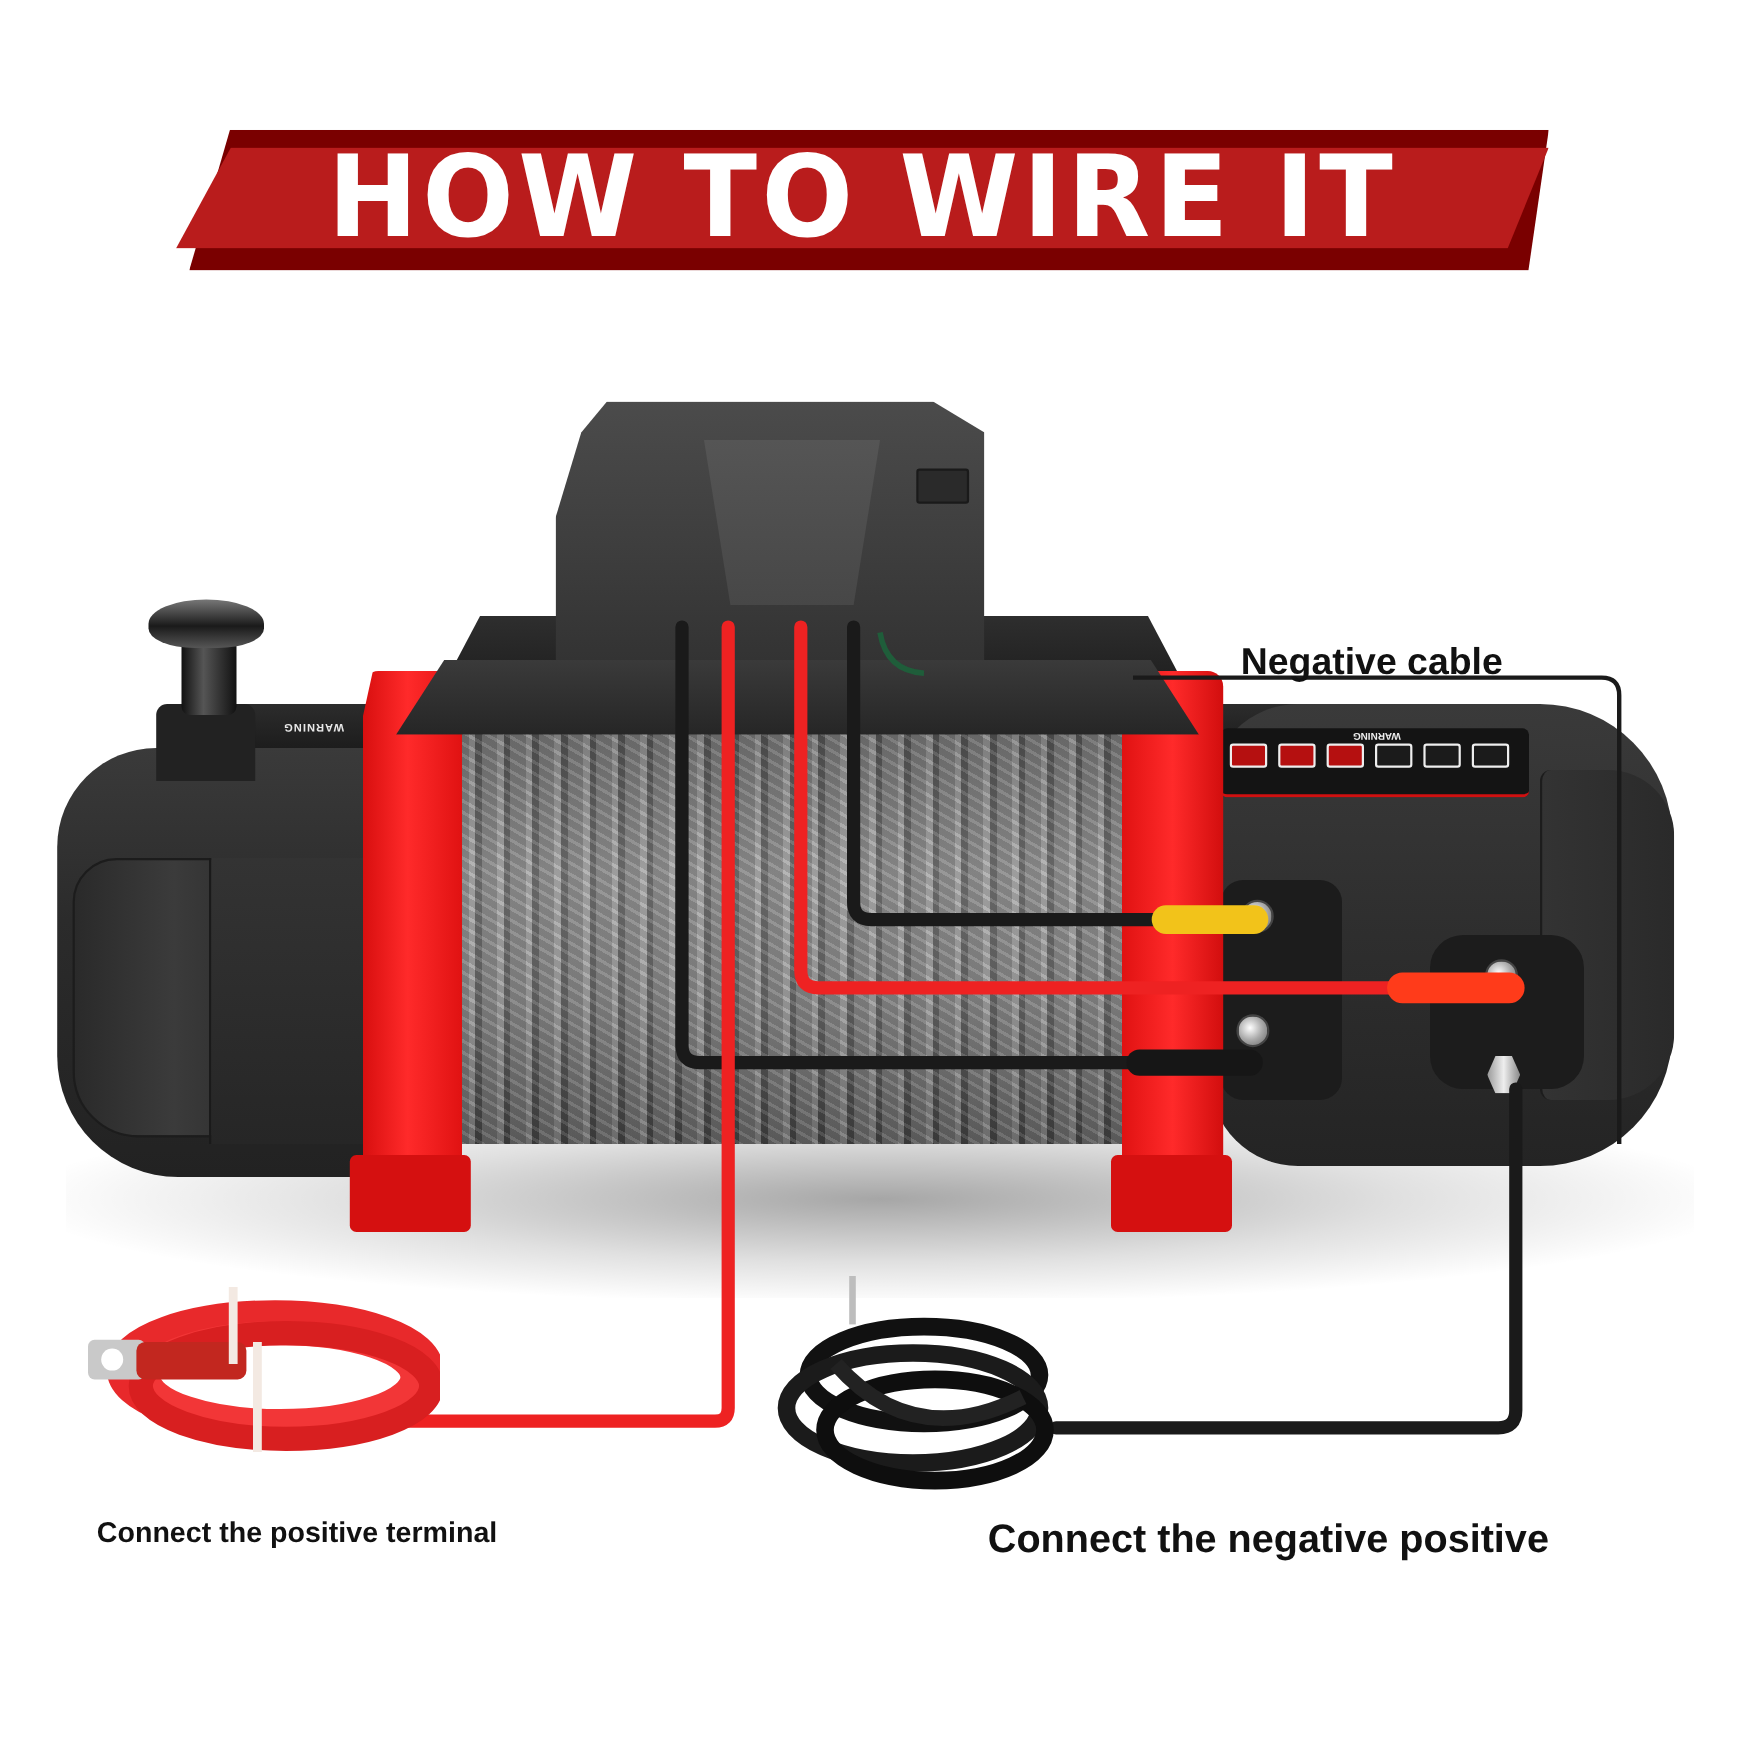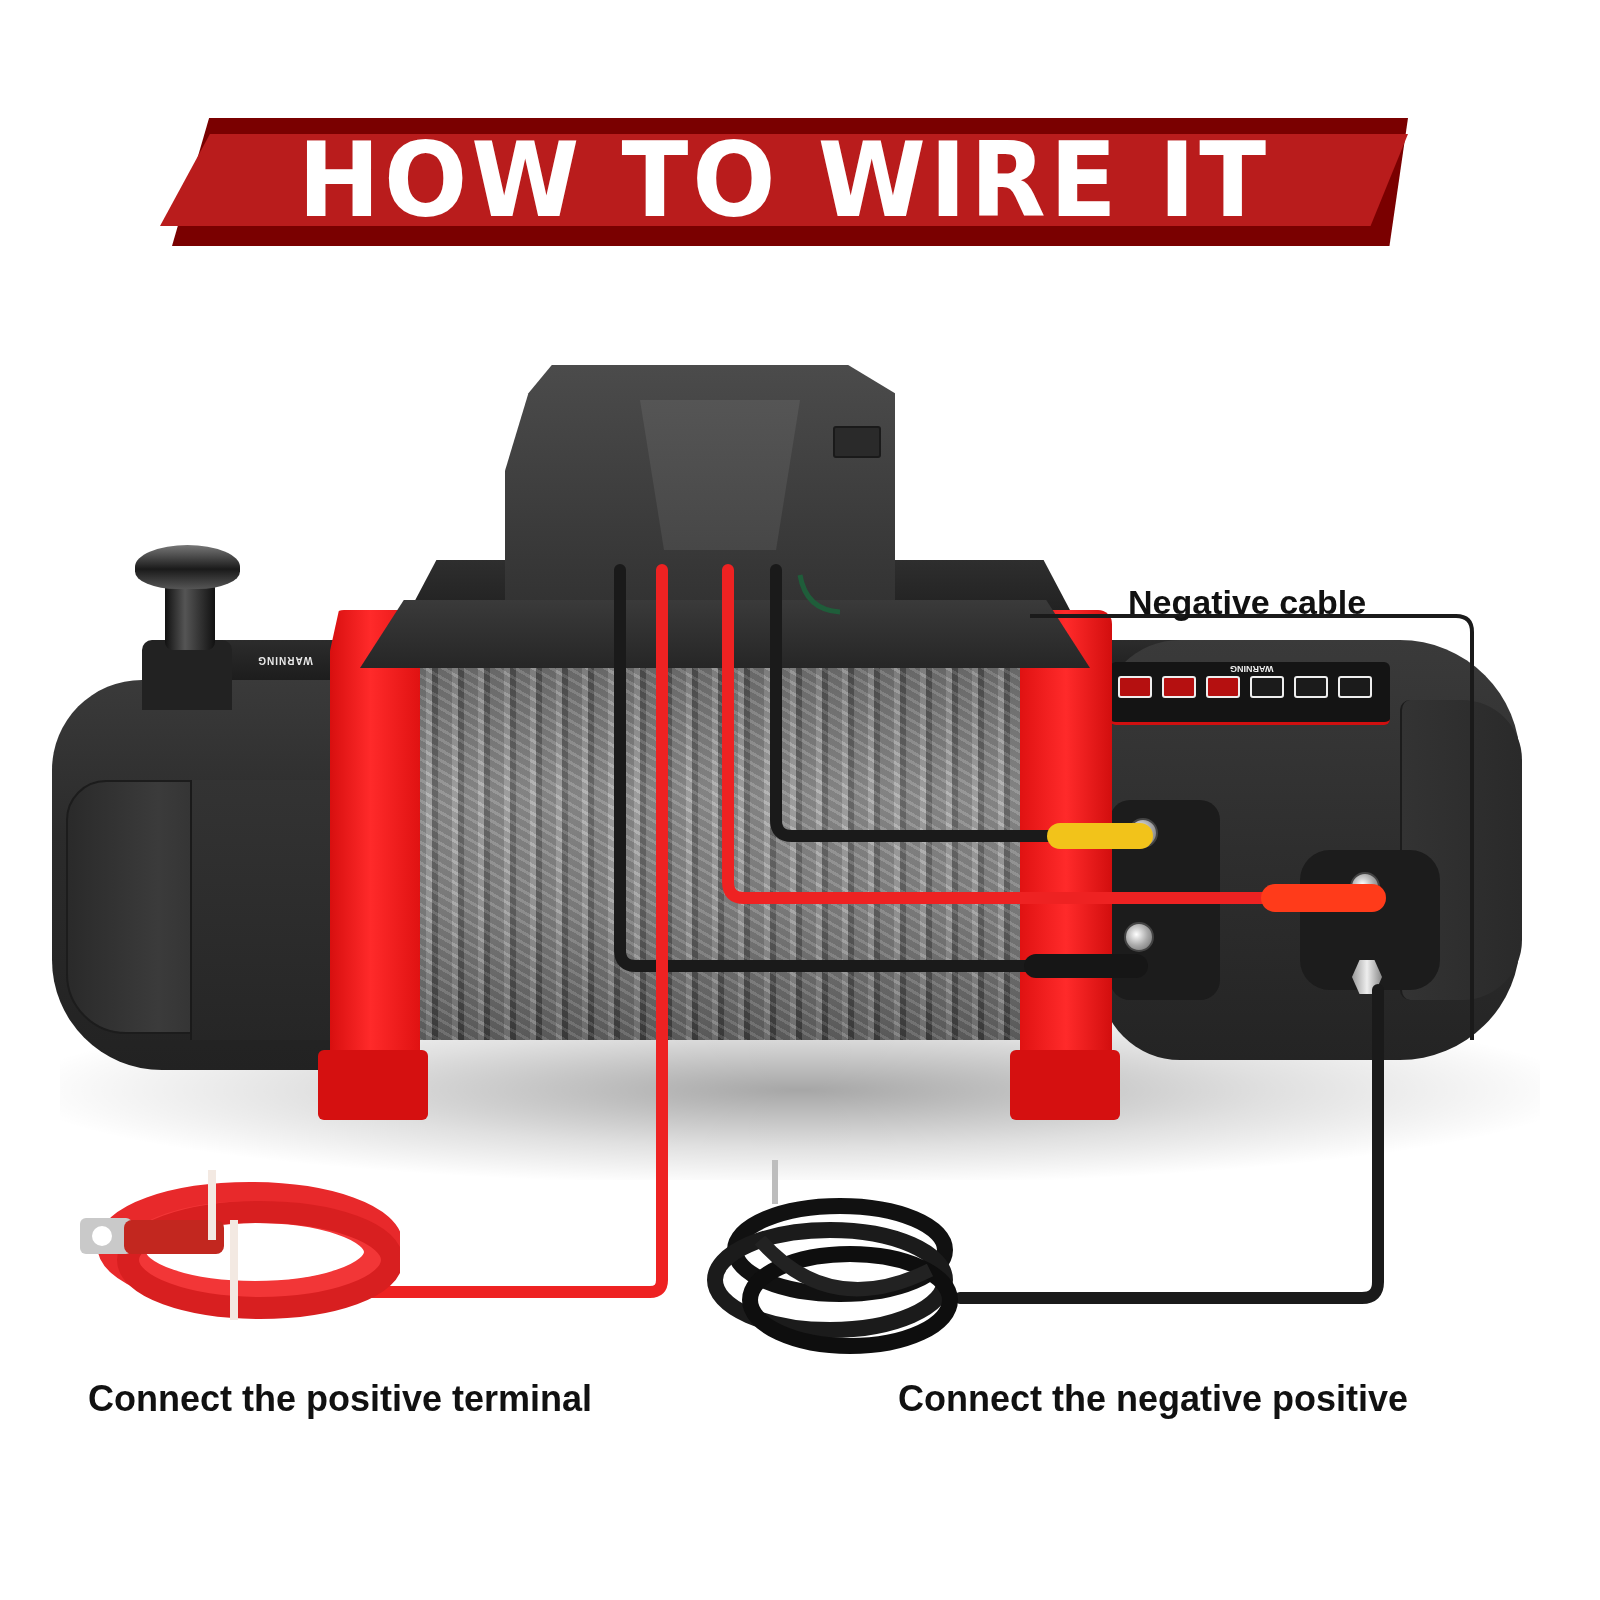--- a/index.html
+++ b/index.html
@@ -188,21 +188,21 @@
       position: absolute; left: 700px; top: 1160px; width: 390px; height: 200px;
     }
 
     
     .label-negative-cable {
       position: absolute; left: 1128px; top: 560px; font-size: 34px; font-weight: 700;
       color: #111;
       margin-top: 23px;
     }
     .label-positive {
-      position: absolute; left: 88px; top: 1378px; font-size: 36px; font-weight: 700;
+      position: absolute; left: 88px; top: 1378px; font-size: 26px; font-weight: 700;
       color: #111;
     }
     .label-negative-terminal {
       position: absolute; left: 898px; top: 1378px; font-size: 36px; font-weight: 700;
       color: #111;
     }
 
     svg.wires { position: absolute; left: 0; top: 0; width: 1600px; height: 1600px; pointer-events: none; }
   </style>
 </head>

